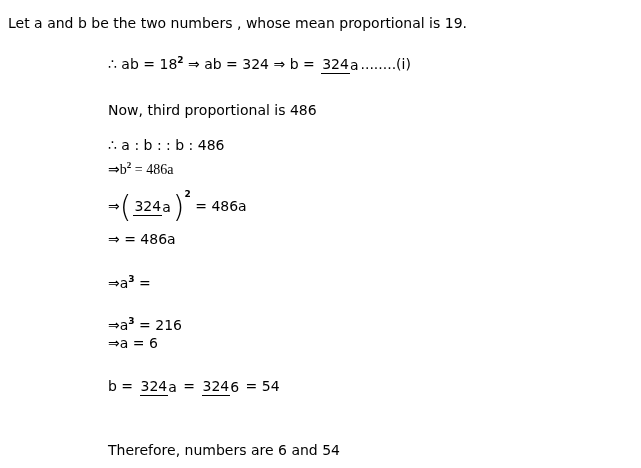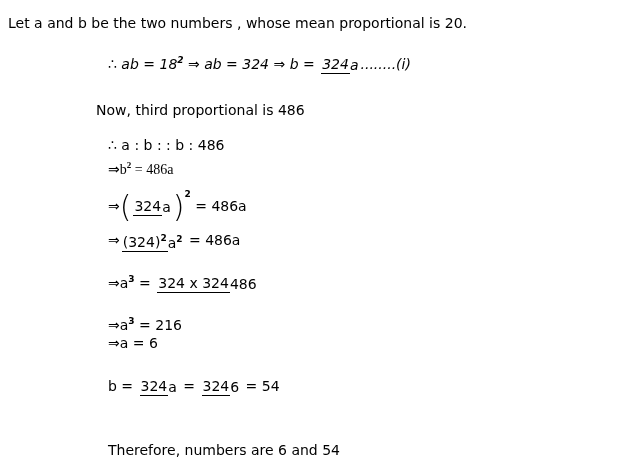--- a/index.html
+++ b/index.html
@@ -12,56 +12,50 @@
     .frac { display: inline-flex; flex-direction: row; align-items: center; vertical-align: middle; margin: 0 2px; }
     .frac .num { border-bottom: 1px solid #000; padding: 0 1px; line-height: 17px; }
     .frac .den { line-height: 17px; }
     sup { font-size: 9px; font-weight: bold; vertical-align: 6px; }
     .paren { font-size: 30px; line-height: 30px; vertical-align: middle; font-weight: 200; }
     .arrow { font-size: 14px; }
   </style>
 </head>
 <body>
 
-<div class="line" style="left:8px; top:14px;">Let a and b be the two numbers , whose mean proportional is 20.</div>
+<div class="line" style="left:8px; top:14px;">Let a and b be the two numbers , whose mean proportional is 19.</div>
 
-<div class="line" style="left:108px; top:51px;font-style:italic;">
+<div class="line" style="left:108px; top:51px;">
   <span>∴</span><span> ab = 18</span><sup>2</sup><span> ⇒ ab = 324 ⇒ b = </span><span class="frac">
       <span class="num">324</span>
       <span class="den">a</span>
     </span><span>........(i)</span>
 </div>
 
-<div class="line" style="left:96px; top:101px;">Now, third proportional is 486</div>
+<div class="line" style="left:108px; top:101px;">Now, third proportional is 486</div>
 
 <div class="line" style="left:108px; top:136px;">∴ a : b : : b : 486</div>
 
 <div class="line" style="left:108px; top:156px;font-family:Liberation Serif, serif;">
   <span class="arrow">⇒</span><span>b</span><sup>2</sup><span> = 486a</span>
 </div>
 
 <div class="line" style="left:108px; top:185px;">
   <span class="arrow">⇒</span><span class="paren">(</span><span class="frac">
       <span class="num">324</span>
       <span class="den">a</span>
     </span><span class="paren">)</span><sup style="vertical-align:14px;">2</sup><span> = 486a</span>
 </div>
 
 <div class="line" style="left:108px; top:230px;">
-  <span class="arrow">⇒</span><span class="frac">
-      <span class="num"><span>(324)</span><sup>2</sup></span>
-      <span class="den"><span>a</span><sup>2</sup></span>
-    </span><span> = 486a</span>
+  <span class="arrow">⇒</span><span> = 486a</span>
 </div>
 
 <div class="line" style="left:108px; top:270px;text-align:right;">
-  <span class="arrow">⇒</span><span>a</span><sup>3</sup><span> = </span><span class="frac">
-      <span class="num">324 x 324</span>
-      <span class="den">486</span>
-    </span>
+  <span class="arrow">⇒</span><span>a</span><sup>3</sup><span> = </span>
 </div>
 
 <div class="line" style="left:108px; top:312px;">
   <span class="arrow">⇒</span><span>a</span><sup>3</sup><span> = 216</span>
 </div>
 
 <div class="line" style="left:108px; top:334px;">
   <span class="arrow">⇒</span><span>a = 6</span>
 </div>
 

